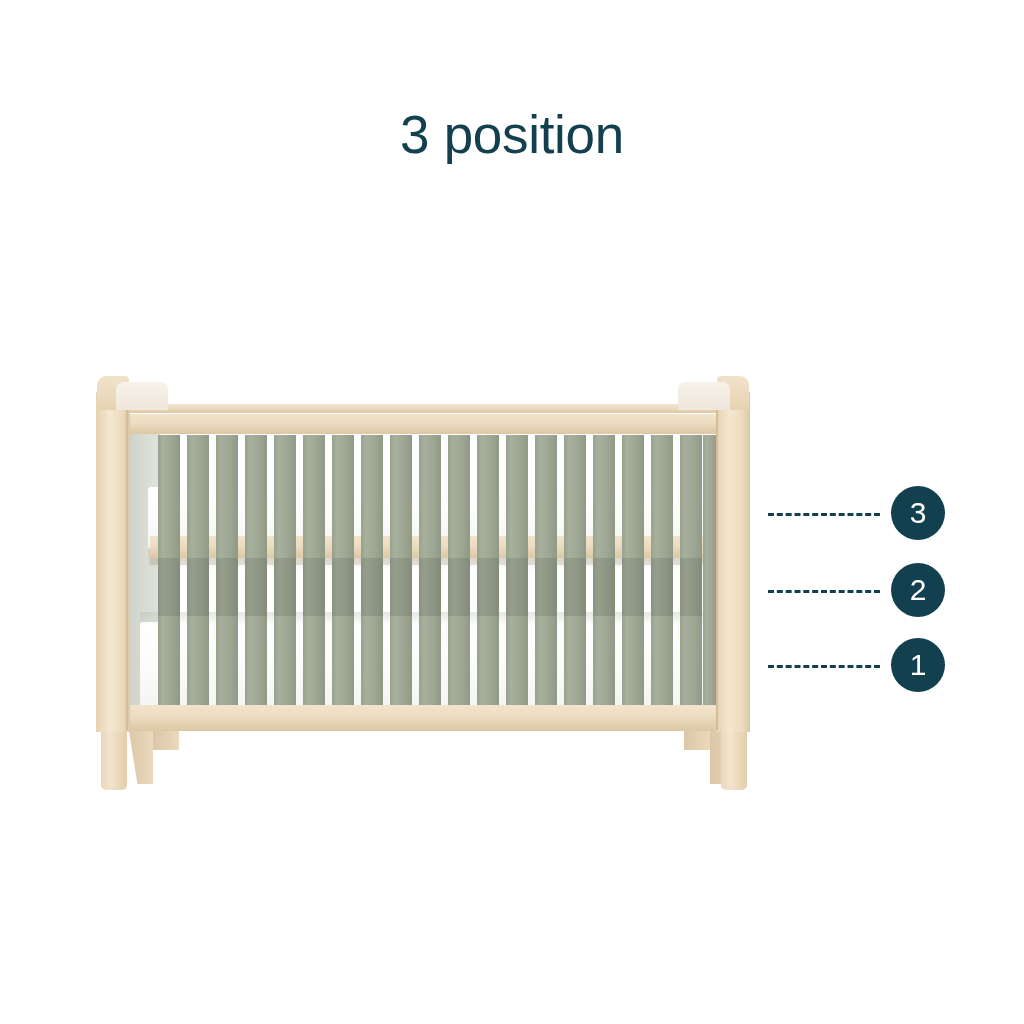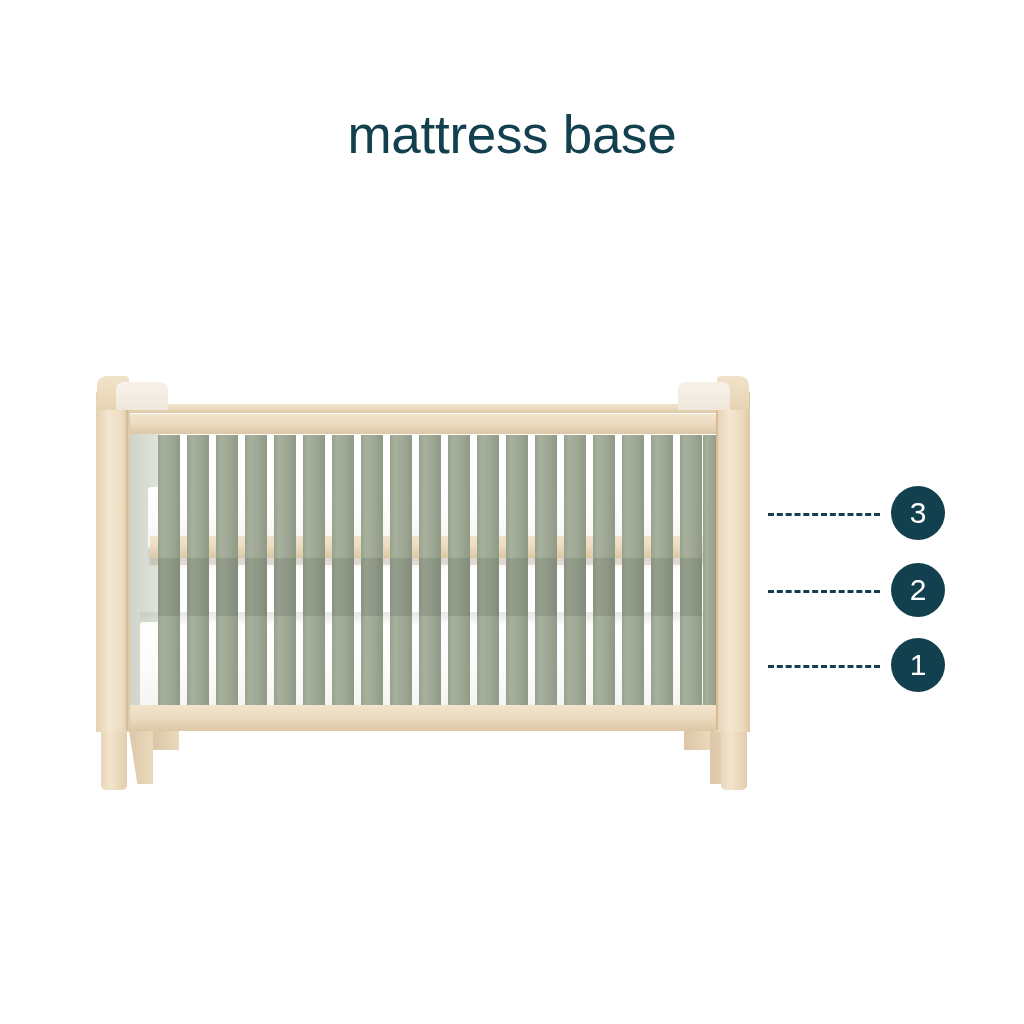--- a/index.html
+++ b/index.html
@@ -129,21 +129,21 @@
     font-size: 30px;
     font-weight: 400;
     line-height: 1;
     letter-spacing: 0;
   }
 </style>
 </head>
 <body>
 
 <div id="title-block">
-  <span class="tline">mattress base</span>
+  <span class="tline">3 position</span>
 </div>
 
 <div id="crib-scene">
 
   <div class="leg" style="left:101px; top:712px; width:26px; height:78px; border-radius:0 0 5px 5px;"></div>
   <div class="leg-inner" style="left:127px; top:718px; width:26px; height:66px; clip-path:polygon(0 0,100% 0,100% 100%,40% 100%);"></div>
   <div class="leg-inner" style="left:153px; top:718px; width:26px; height:32px;"></div>
 
   <div class="leg-inner" style="left:684px; top:718px; width:26px; height:32px;"></div>
   <div class="leg-inner" style="left:710px; top:718px; width:26px; height:66px; clip-path:polygon(0 0,100% 0,60% 100%,0 100%);"></div>

